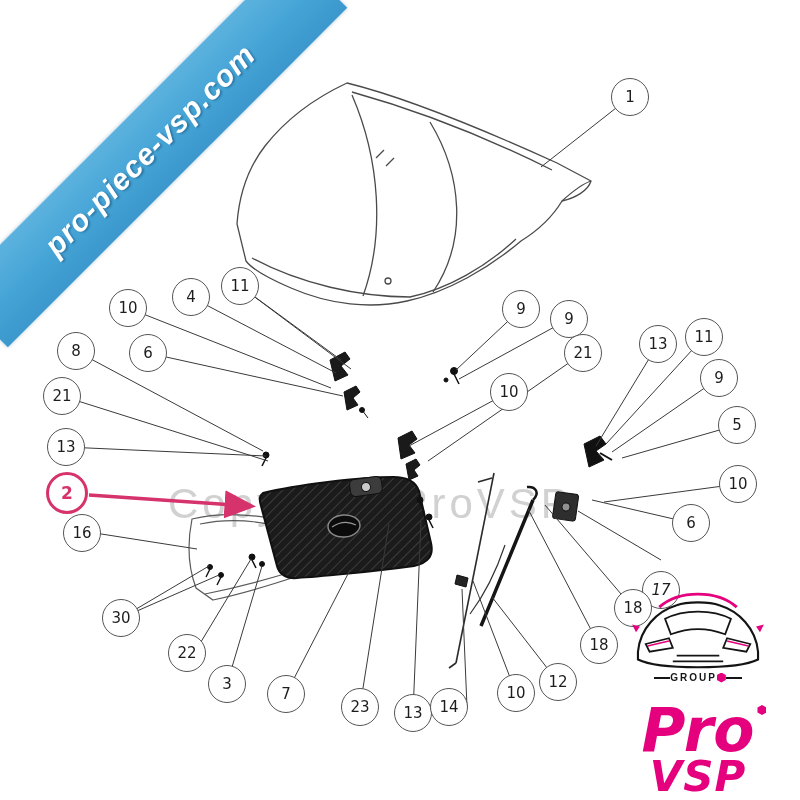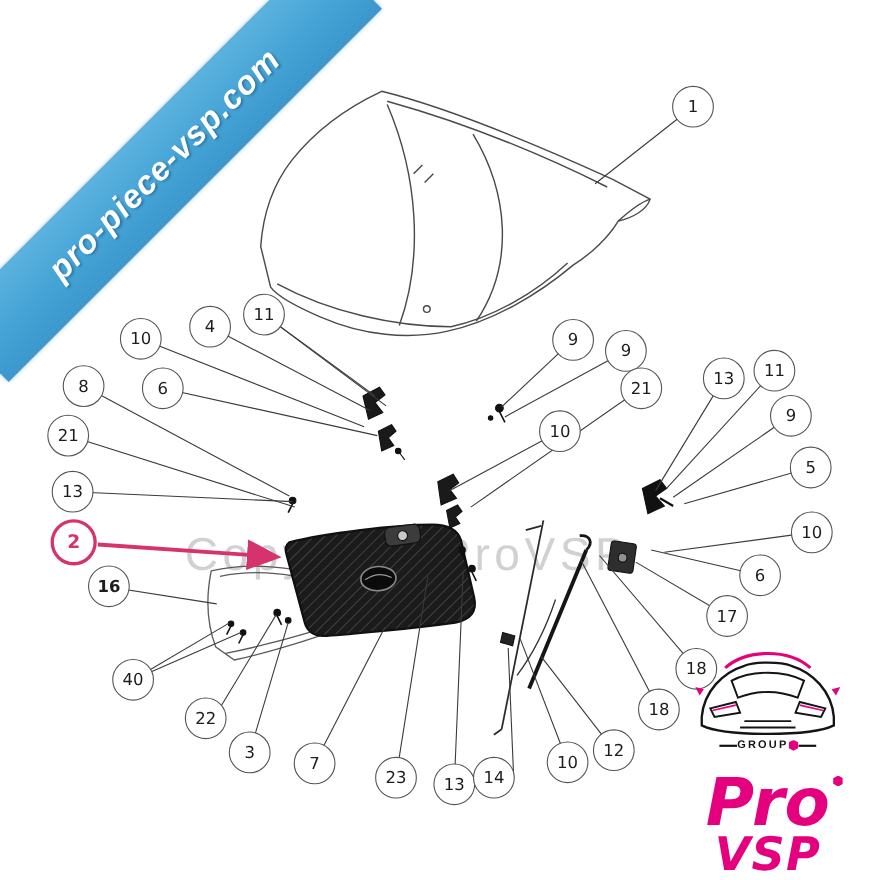--- a/index.html
+++ b/index.html
@@ -194,24 +194,24 @@
       <div class="callout" style="left: 564px; top: 334px;">21</div>
       <div class="callout" style="left: 639px; top: 325px;">13</div>
       <div class="callout" style="left: 685px; top: 318px;">11</div>
       <div class="callout" style="left: 43px; top: 377px;">21</div>
       <div class="callout" style="left: 490px; top: 373px;">10</div>
       <div class="callout" style="left: 700px; top: 359px;">9</div>
       <div class="callout" style="left: 47px; top: 428px;">13</div>
       <div class="callout" style="left: 718px; top: 406px;">5</div>
       <div class="callout highlight" style="left: 46px; top: 472px;">2</div>
       <div class="callout" style="left: 719px; top: 465px;">10</div>
-      <div class="callout" style="left: 80px; top: 514px; font-weight: bold;">16</div>
+      <div class="callout" style="left: 63px; top: 514px;">16</div>
       <div class="callout" style="left: 672px; top: 504px;">6</div>
-      <div class="callout" style="left: 642px; top: 541px;">17</div>
-      <div class="callout" style="left: 102px; top: 599px;">40</div>
+      <div class="callout" style="left: 642px; top: 571px; font-style: italic;">17</div>
+      <div class="callout" style="left: 102px; top: 599px;">30</div>
       <div class="callout" style="left: 614px; top: 589px;">18</div>
       <div class="callout" style="left: 580px; top: 626px;">18</div>
       <div class="callout" style="left: 168px; top: 634px;">22</div>
       <div class="callout" style="left: 208px; top: 665px;">3</div>
       <div class="callout" style="left: 267px; top: 675px;">7</div>
       <div class="callout" style="left: 539px; top: 663px;">12</div>
       <div class="callout" style="left: 341px; top: 688px;">23</div>
       <div class="callout" style="left: 394px; top: 694px;">13</div>
       <div class="callout" style="left: 430px; top: 688px;">14</div>
       <div class="callout" style="left: 497px; top: 674px;">10</div>

